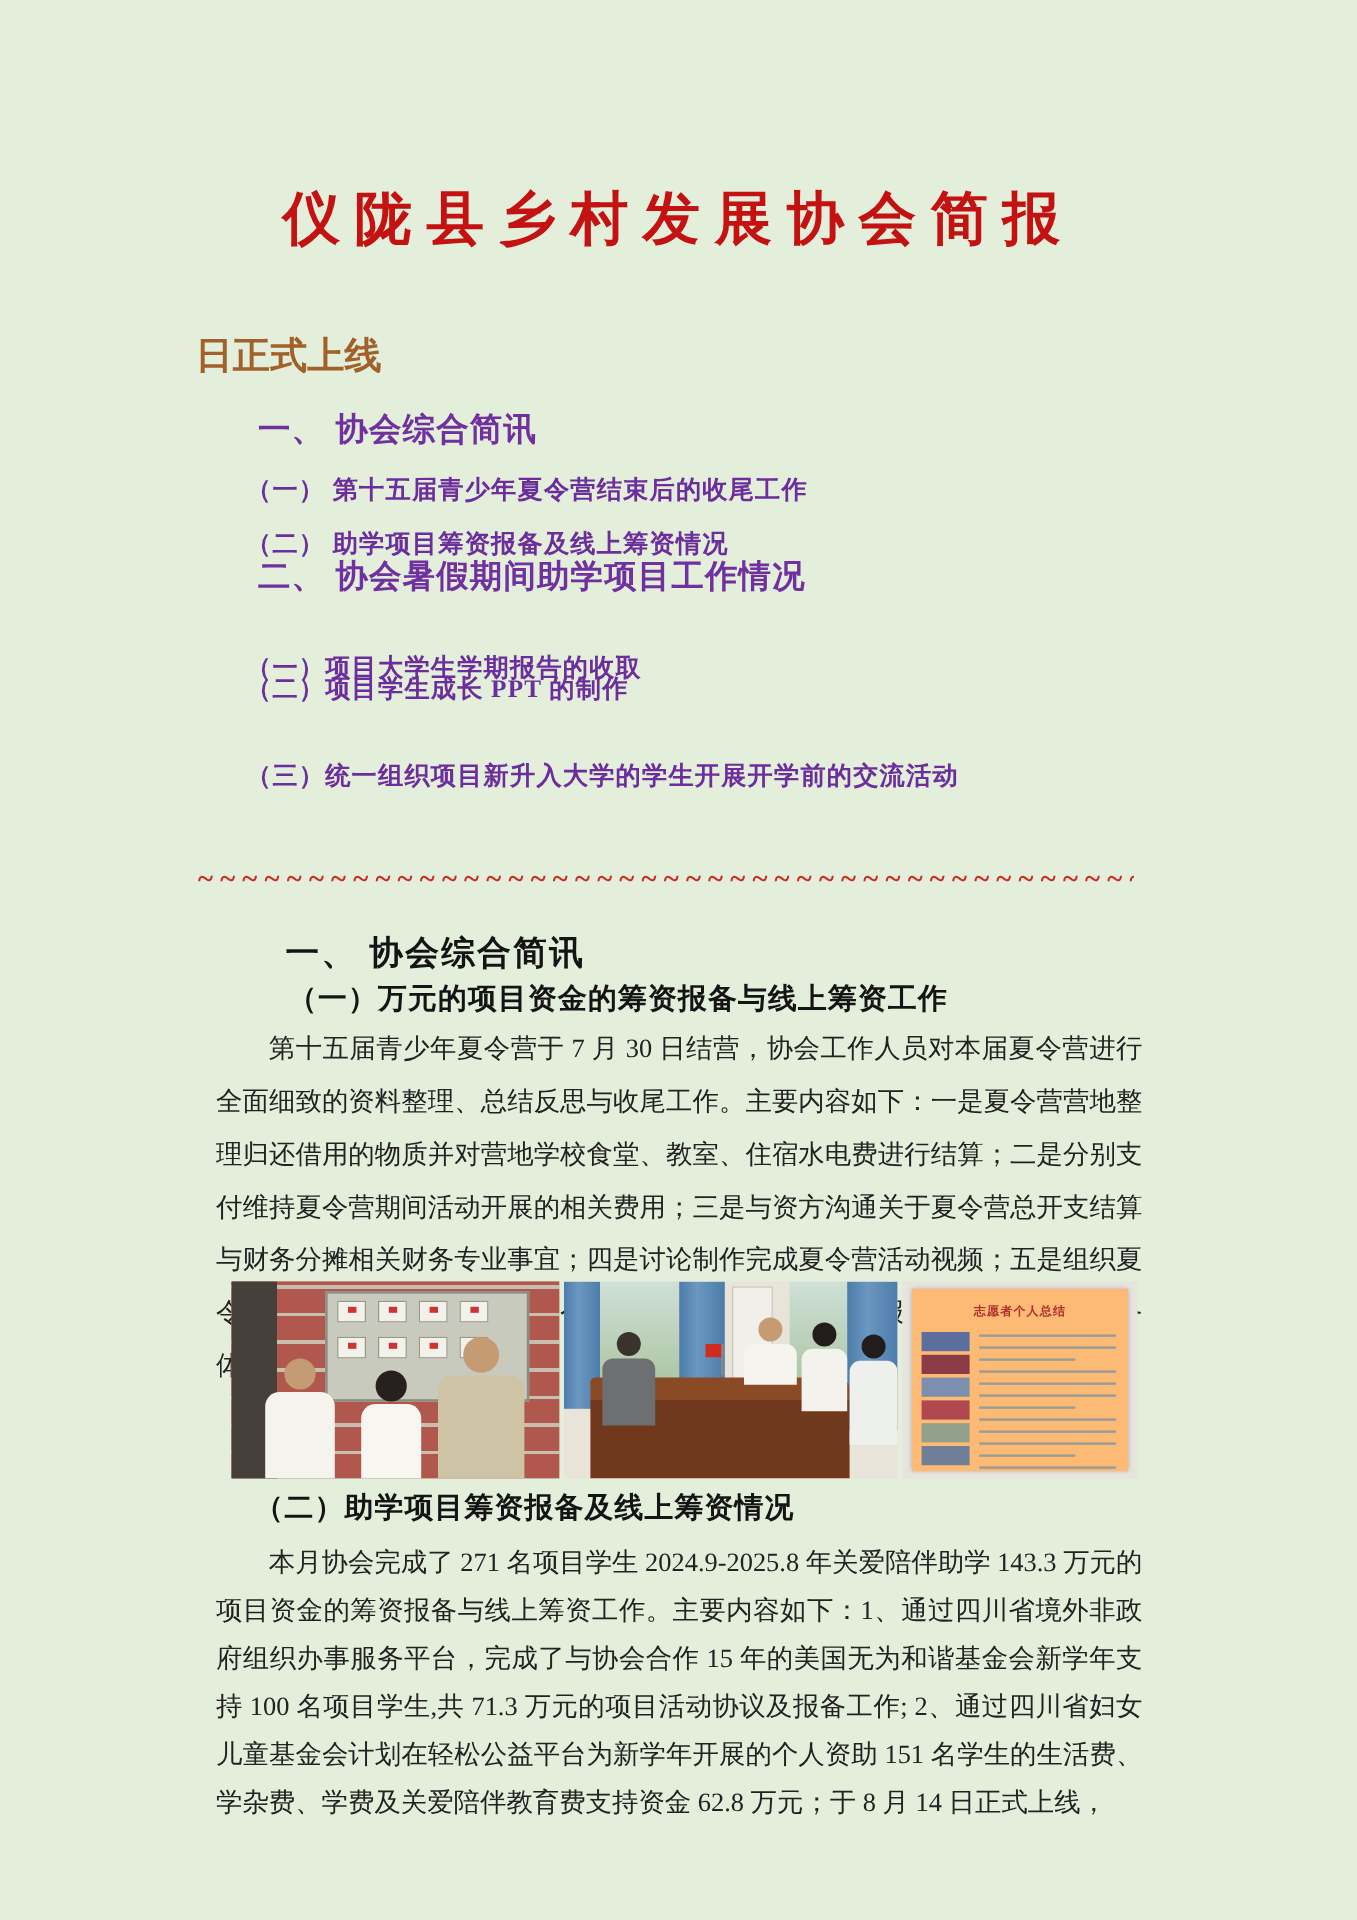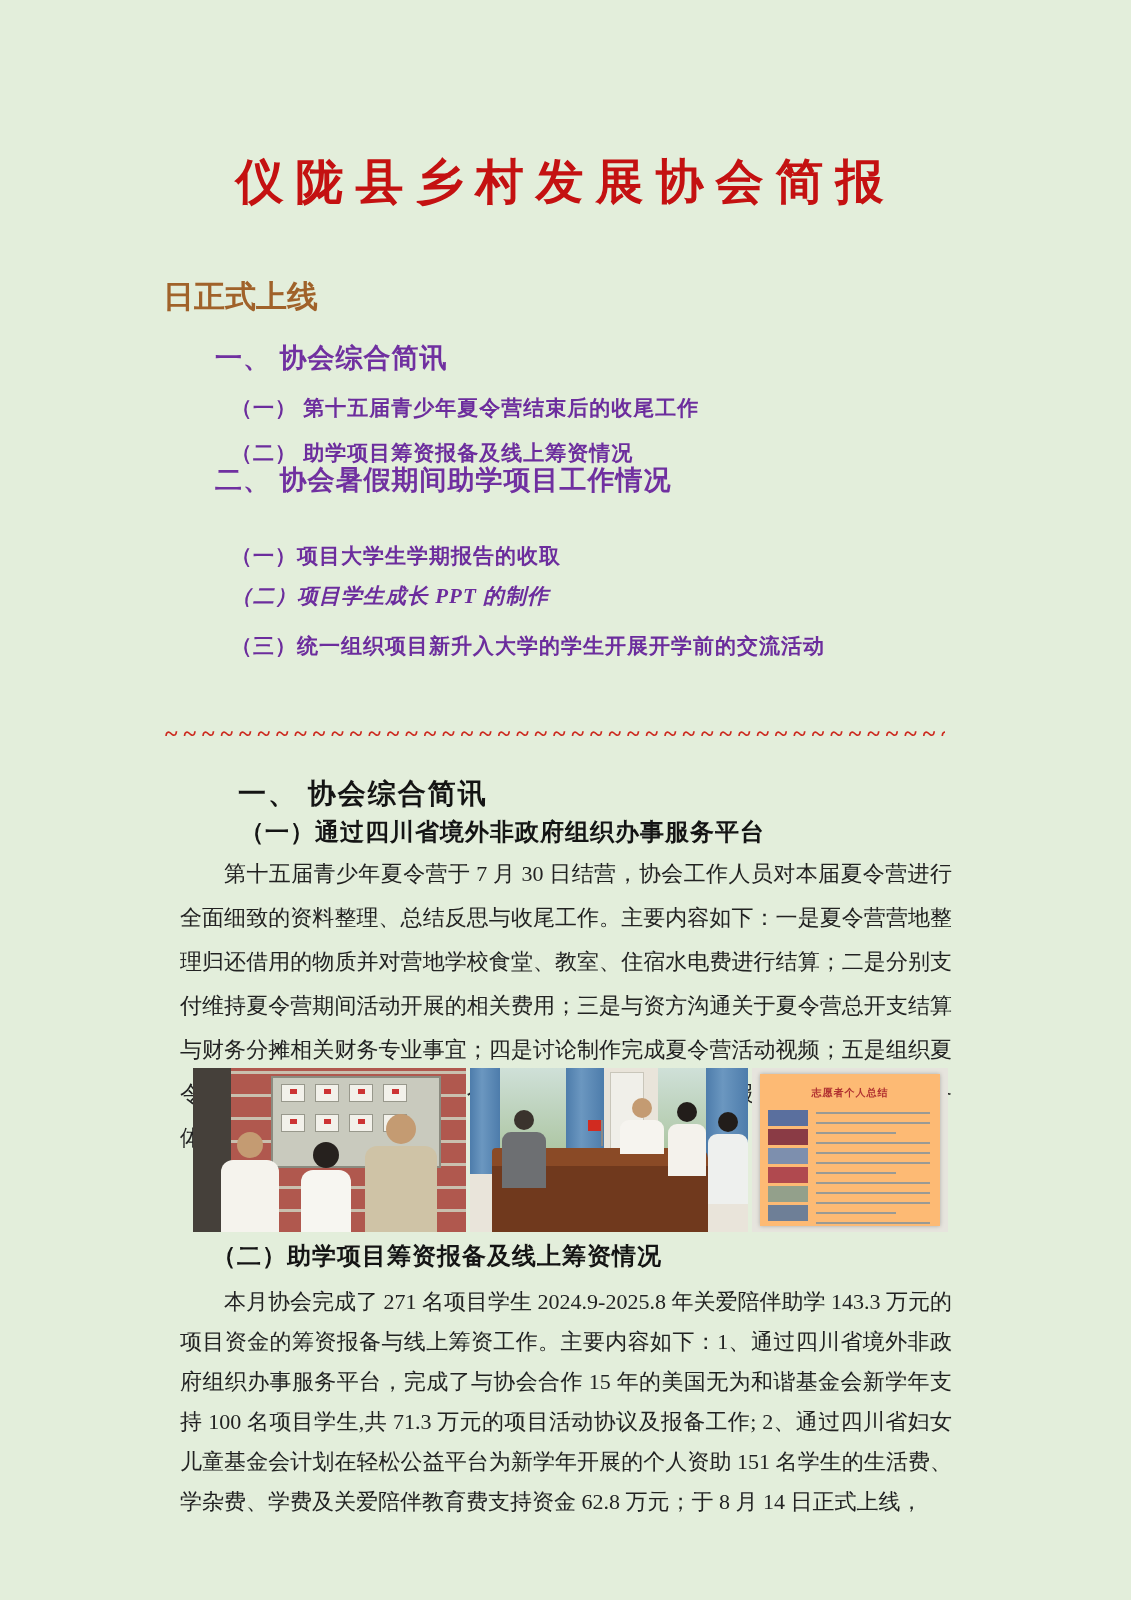--- a/index.html
+++ b/index.html
@@ -25,21 +25,20 @@
     font-size:31px; font-weight:bold; color:#a0622a;
     font-family:"Liberation Sans", sans-serif;
   }
   .toc-l1 {
     left:215px; font-size:27px; font-weight:bold; color:#7030a0;
     font-family:"Liberation Sans", sans-serif; letter-spacing:1px;
   }
   .toc-l2 {
     left:205px; font-size:21px; font-weight:bold; color:#6c2d9d;
     letter-spacing:1px;
-    margin-left:26px;
   }
   .divider {
     top:720px; left:165px; width:780px; height:30px;
     font-size:24px; font-weight:bold; color:#cc2a1f;
     letter-spacing:6px; white-space:nowrap; overflow:hidden;
   }
   .sec-heading {
     top:775px; left:238px; font-size:28px; font-weight:bold; color:#141414;
     font-family:"Liberation Sans", sans-serif; letter-spacing:2px;
   }
@@ -118,28 +117,28 @@
   <div class="abs doc-title">仪陇县乡村发展协会简报</div>
 
   <div class="abs toc-heading">日正式上线</div>
 
   <div class="abs toc-l1" style="top:340px;">一、 协会综合简讯</div>
   <div class="abs toc-l2" style="top:394px;">（一） 第十五届青少年夏令营结束后的收尾工作</div>
   <div class="abs toc-l2" style="top:439px;">（二） 助学项目筹资报备及线上筹资情况</div>
 
   <div class="abs toc-l1" style="top:462px;">二、 协会暑假期间助学项目工作情况</div>
   <div class="abs toc-l2" style="top:542px;">（一）项目大学生学期报告的收取</div>
-  <div class="abs toc-l2" style="top:582px;font-style:italic;">（二）项目学生成长 PPT 的制作</div>
+  <div class="abs toc-l2" style="top:560px;">（二）项目学生成长 PPT 的制作</div>
   <div class="abs toc-l2" style="top:632px;">（三）统一组织项目新升入大学的学生开展开学前的交流活动</div>
 
 
   <div class="abs divider">~~~~~~~~~~~~~~~~~~~~~~~~~~~~~~~~~~~~~~~~~~~~~~~~~~~~~~~~~~~~</div>
 
   <div class="abs sec-heading">一、 协会综合简讯</div>
-  <div class="abs sub-heading sub1-heading">（一）通过四川省境外非政府组织办事服务平台</div>
+  <div class="abs sub-heading sub1-heading">（一）万元的项目资金的筹资报备与线上筹资工作</div>
   <div class="abs para para1">第十五届青少年夏令营于 7 月 30 日结营，协会工作人员对本届夏令营进行全面细致的资料整理、总结反思与收尾工作。主要内容如下：一是夏令营营地整理归还借用的物质并对营地学校食堂、教室、住宿水电费进行结算；二是分别支付维持夏令营期间活动开展的相关费用；三是与资方沟通关于夏令营总开支结算与财务分摊相关财务专业事宜；四是讨论制作完成夏令营活动视频；五是组织夏令营大学生志愿者团队完成夏令营大学生志愿者团队总结报告与个人收获、服务体验及感想的反馈。</div>
 
   <div class="abs photo-strip">
 
     <div class="photo ph1" title="工作人员在砖墙前查看电表进行水电费结算">
       <div class="meter-panel">
         <div class="meter-box mb1"></div>
         <div class="meter-box mb2"></div>
         <div class="meter-box mb3"></div>
         <div class="meter-box mb4"></div>

